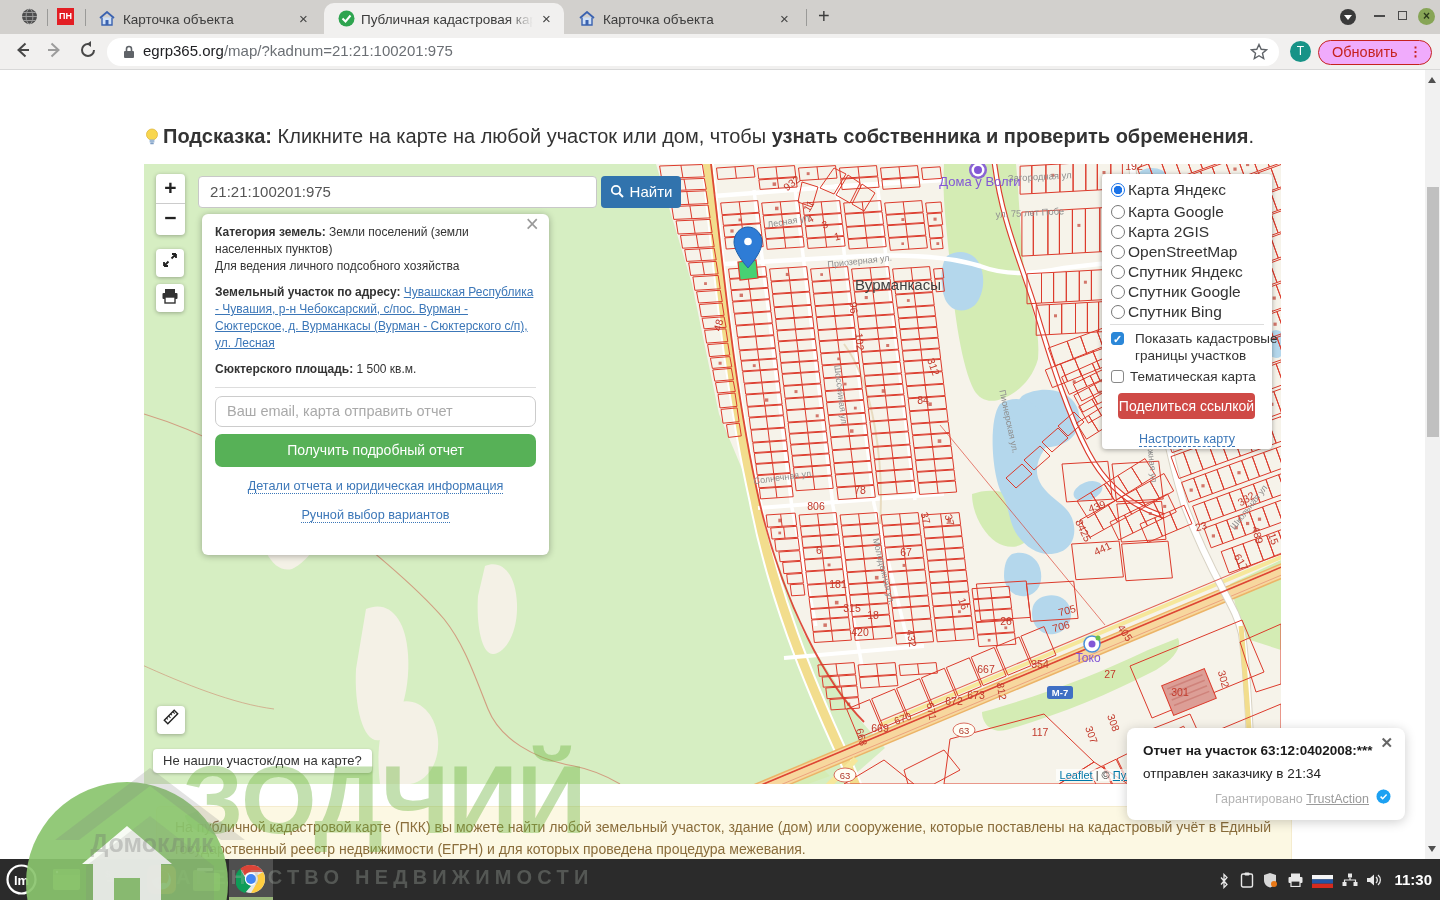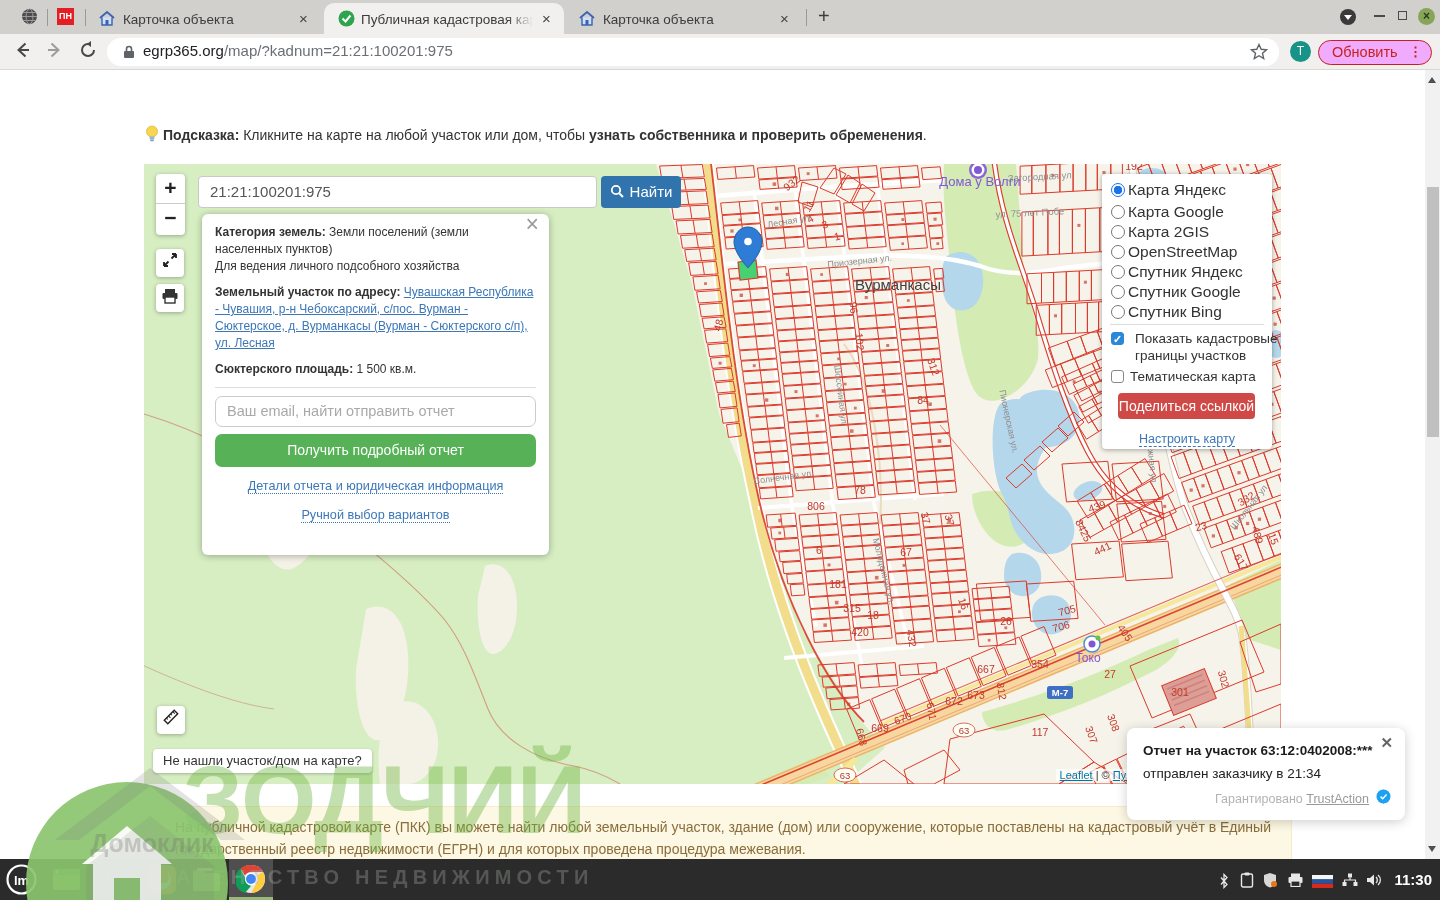--- a/index.html
+++ b/index.html
@@ -13,21 +13,21 @@
 .tab .cl{position:absolute;top:7px;font-size:15px;color:#444}
 .tab.active{background:#f1f0ef;border-radius:10px 10px 0 0}
 
 #toolbar{left:0;top:34px;width:1440px;height:36px;background:#f1f0ef;border-bottom:1px solid #d8d8d8}
 #omni{position:absolute;left:107px;top:4px;width:1172px;height:28px;background:#fff;border-radius:14px}
 .navic{position:absolute;top:6px;color:#474747;font-size:19px}
 
 #page{left:0;top:70px;width:1425px;height:789px;background:#fff;overflow:hidden}
 h1{position:absolute;left:145px;top:17px;font-size:26px;font-weight:400;color:#383838;white-space:nowrap}
 h1 small{font-size:16px;color:#9b9b9b;font-weight:400}
-#hint{position:absolute;left:145px;top:55px;font-size:14px;color:#333}
+#hint{position:absolute;left:145px;top:55px;font-size:20px;color:#333}
 #map{position:absolute;left:144px;top:94px;width:1137px;height:620px;overflow:hidden}
 
 .lbtn{position:absolute;background:#fff;border-radius:4px;box-shadow:0 1px 4px rgba(0,0,0,0.3)}
 #zoomctl{left:12px;top:10px;width:29px;height:61px;font-weight:bold;font-size:21px;text-align:center;color:#222}
 #zoomctl div{height:30px;line-height:28px}
 #zoomctl div:first-child{border-bottom:1px solid #ccc}
 
 #searchbox{position:absolute;left:54px;top:12px;width:399px;height:32px;background:#fff;border:1px solid #c8c8c8;border-radius:4px;font-size:15px;color:#555;line-height:30px;padding-left:11px}
 #findbtn{position:absolute;left:457px;top:12px;width:80px;height:32px;background:#3173ad;border-radius:4px;color:#fff;font-size:15px;text-align:center;line-height:32px}
 
@@ -428,21 +428,21 @@
             <circle cx="6" cy="6" r="4.2" fill="none" stroke="#fff" stroke-width="1.8"></circle>
             <path d="M9.2,9.2 L13,13" stroke="#fff" stroke-width="2"></path>
           </svg></span>Найти</div>
       <div id="info">
         <div class="x">×</div>
         <div class="inner">
 <p><b>Категория земель:</b> Земли поселений (земли населенных пунктов)<br>Для ведения личного подсобного хозяйства</p>
 <p><b>Земельный участок по адресу:</b> <a href="#">Чувашская Республика - Чувашия, р-н Чебоксарский, с/пос. Вурман - Сюктерское, д. Вурманкасы (Вурман - Сюктерского с/п), ул. Лесная</a></p>
 <p><b>Сюктерского площадь:</b> 1 500 кв.м.</p>
 <hr>
-<div id="emailin">Ваш email, найти отправить отчет</div>
+<div id="emailin">Ваш email, карта отправить отчет</div>
 <div id="getbtn">Получить подробный отчет</div>
 <a class="ilink" href="#" style="margin-bottom:12px"><span>Детали отчета и юридическая информация</span></a>
 <a class="ilink" href="#"><span>Ручной выбор вариантов</span></a>
 </div>
       </div>
       <div id="layers">
         <div class="lrow" style="top:6px"><span class="radio sel"></span>Карта Яндекс</div>
         <div class="lrow" style="top:28px"><span class="radio"></span>Карта Google</div>
         <div class="lrow" style="top:48px"><span class="radio"></span>Карта 2GIS</div>
         <div class="lrow" style="top:68px"><span class="radio"></span>OpenStreetMap</div>

